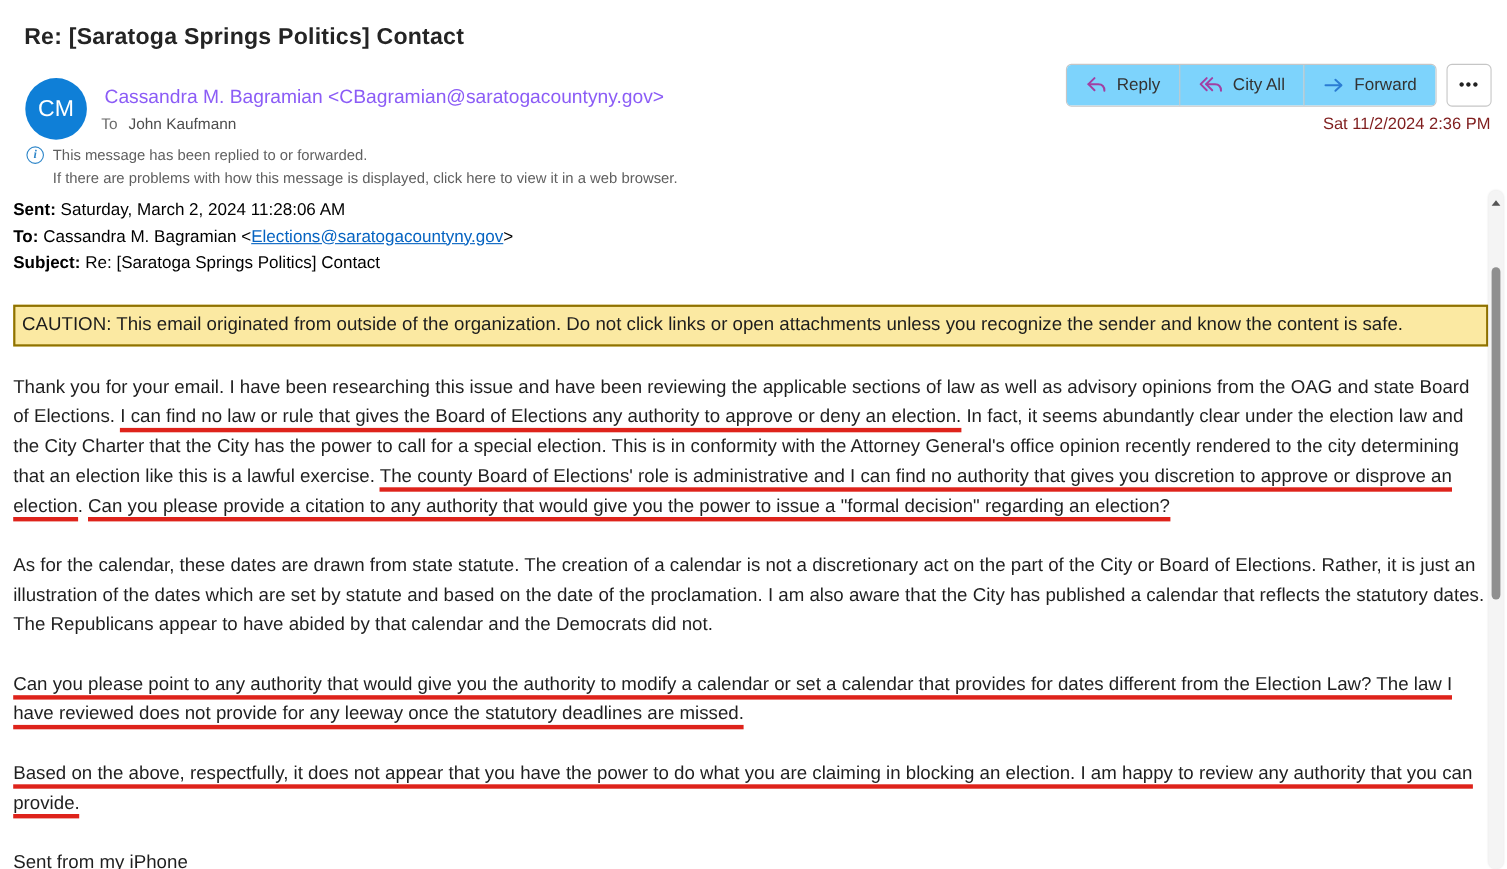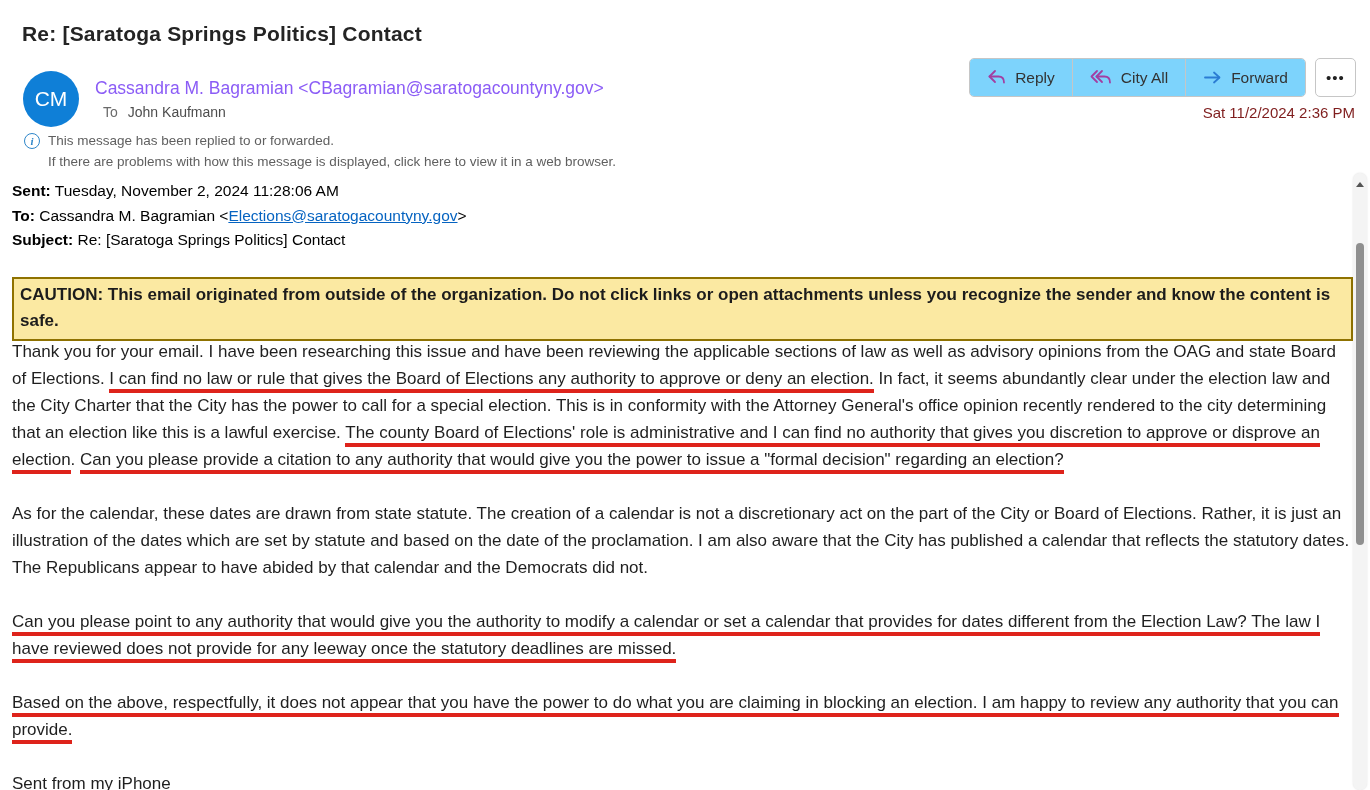--- a/index.html
+++ b/index.html
@@ -17,21 +17,21 @@
   html,body{width:1370px;height:790px;background:#fff;overflow:hidden;
     font-family:"Liberation Sans", sans-serif;color:var(--text-dark);}
   #stage{position:relative;width:1370px;height:640px;background:#fff;}
 
   .page-title{position:absolute;left:22px;top:22px;font-size:21px;font-weight:700;color:#242424;letter-spacing:.2px;}
 
   .avatar{position:absolute;left:23px;top:71px;width:56px;height:56px;border-radius:50%;
     background:var(--avatar-blue);color:#fff;display:flex;align-items:center;justify-content:center;
     font-size:21px;}
   .sender-line{position:absolute;left:95px;top:78px;font-size:17.5px;color:#8b5cf6;}
-  .to-line{position:absolute;left:103px;top:104px;font-size:14px;color:#6a6a6a;text-align:center;}
+  .to-line{position:absolute;left:92px;top:104px;font-size:14px;color:#6a6a6a;text-align:center;}
   .to-line .to-name{color:#4d4d4d;margin-left:10px;}
 
   .action-bar{position:absolute;top:58px;right:14px;display:flex;align-items:flex-start;}
   .btn-group{display:flex;border:1px solid #c6c6c6;border-radius:5px;overflow:hidden;background:#fff;}
   .action-btn{display:flex;align-items:center;gap:9px;height:37px;padding:0 17px;background:#7dd3fc;
     border:none;font-size:15.5px;color:#333;cursor:pointer;font-family:inherit;}
   .action-btn + .action-btn{border-left:1px solid #c6c6c6;}
   .more-btn{margin-left:9px;height:39px;width:41px;border:1px solid #c6c6c6;border-radius:5px;background:#fff;
     font-size:15px;letter-spacing:1px;color:#222;cursor:pointer;display:flex;align-items:center;justify-content:center;}
   .timestamp{position:absolute;top:104px;right:15px;font-size:15px;color:#7f1d1d;}
@@ -42,21 +42,21 @@
     display:inline-flex;align-items:center;justify-content:center;font-size:11px;font-style:italic;
     font-family:"Liberation Serif", serif;font-weight:700;flex:0 0 auto;}
   .notice-line2{margin-left:24px;line-height:21px;cursor:pointer;}
 
   .meta-fields{position:absolute;left:12px;top:179px;font-size:15.5px;line-height:24.5px;color:#000;}
   .meta-fields b{font-weight:700;}
   .email-link{color:var(--link-blue);text-decoration:underline;cursor:pointer;}
 
   .caution-box{position:absolute;left:12px;top:277px;width:1341px;
     background:var(--caution-bg);border:2px solid var(--caution-border);
-    padding:3px 12px 5px 6px;font-size:17px;line-height:26px;color:#1c1c1c;font-weight:bold;}
+    padding:3px 12px 5px 6px;font-size:17px;line-height:26px;color:#1c1c1c;}
 
   .email-body{position:absolute;left:12px;top:338px;width:1341px;font-size:17px;line-height:27px;color:#1f1f1f;}
   .email-body p{margin:0 0 27px 0;}
   .red-underline{border-bottom:4.5px solid var(--underline-red);padding-bottom:1px;}
   .signature{margin:0;}
 
   .scrollbar{position:absolute;right:3px;top:173px;width:14px;height:617px;background:#f4f4f4;
     border-radius:8px;box-shadow:0 0 2px rgba(0,0,0,.12);}
   .scroll-up-arrow{position:absolute;top:9px;left:3px;width:0;height:0;
     border-left:4px solid transparent;border-right:4px solid transparent;border-bottom:5px solid #555;cursor:pointer;}
@@ -116,21 +116,21 @@
 
   <div class="notice">
     <div class="notice-row">
       <span class="info-icon">i</span>
       <span>This message has been replied to or forwarded.</span>
     </div>
     <div class="notice-line2">If there are problems with how this message is displayed, click here to view it in a web browser.</div>
   </div>
 
   <div class="meta-fields">
-    <div><b>Sent:</b><span> Tuesday, November 2, 2024 11:28:06 AM</span></div>
+    <div><b>Sent:</b><span> Saturday, March 2, 2024 11:28:06 AM</span></div>
     <div><b>To:</b><span> Cassandra M. Bagramian &lt;</span><span class="email-link">Elections@saratogacountyny.gov</span><span>&gt;</span></div>
     <div><b>Subject:</b><span> Re: [Saratoga Springs Politics] Contact</span></div>
   </div>
 
   <div class="caution-box">CAUTION: This email originated from outside of the organization. Do not click links or open attachments unless you recognize the sender and know the content is safe.</div>
 
   <div class="email-body">
       <p><span>Thank you for your email. I have been researching this issue and have been reviewing the applicable sections of law as well as advisory opinions from the OAG and state Board of Elections. </span><span class="red-underline">I can find no law or rule that gives the Board of Elections any authority to approve or deny an election.</span><span> In fact, it seems abundantly clear under the election law and the City Charter that the City has the power to call for a special election. This is in conformity with the Attorney General's office opinion recently rendered to the city determining that an election like this is a lawful exercise. </span><span class="red-underline">The county Board of Elections' role is administrative and I can find no authority that gives you discretion to approve or disprove an election</span><span>. </span><span class="red-underline">Can you please provide a citation to any authority that would give you the power to issue a "formal decision" regarding an election?</span></p>
       <p><span>As for the calendar, these dates are drawn from state statute. The creation of a calendar is not a discretionary act on the part of the City or Board of Elections. Rather, it is just an illustration of the dates which are set by statute and based on the date of the proclamation. I am also aware that the City has published a calendar that reflects the statutory dates. The Republicans appear to have abided by that calendar and the Democrats did not.</span></p>
       <p><span class="red-underline">Can you please point to any authority that would give you the authority to modify a calendar or set a calendar that provides for dates different from the Election Law? The law I have reviewed does not provide for any leeway once the statutory deadlines are missed.</span></p>

